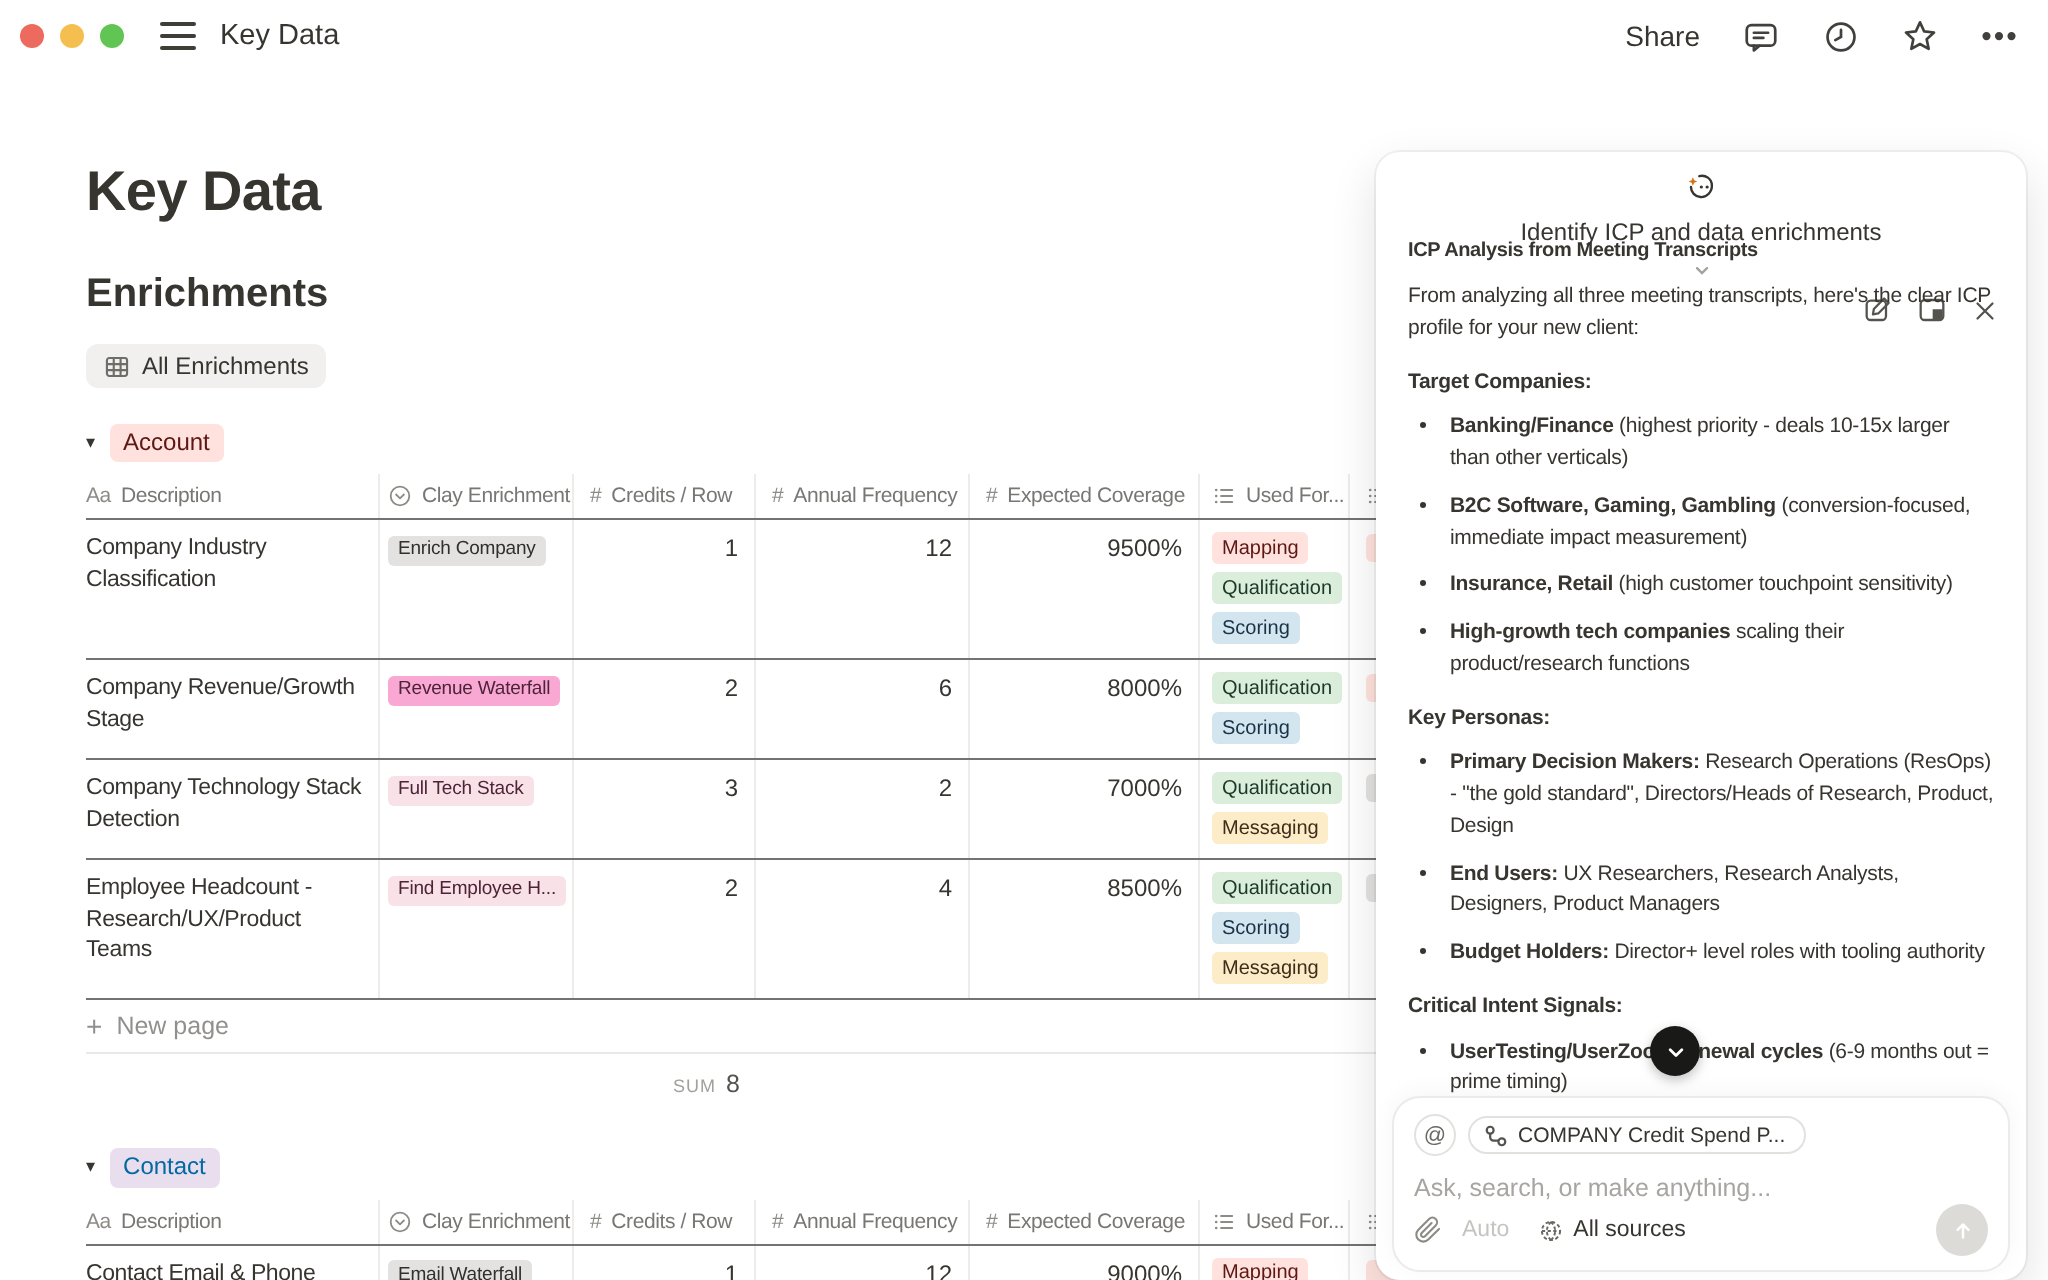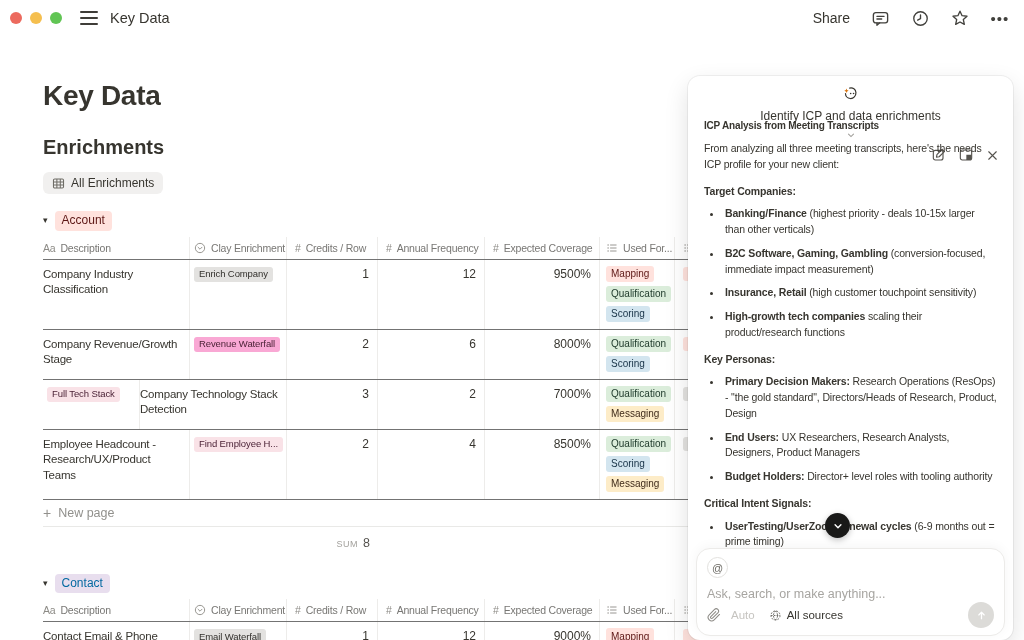--- a/index.html
+++ b/index.html
@@ -231,22 +231,22 @@
           <div class="tcell c-cred num">2</div>
           <div class="tcell c-freq num">6</div>
           <div class="tcell c-cov num">8000%</div>
           <div class="tcell c-used tags">
             <span class="tag" style="background: rgb(219, 237, 219); color: rgb(28, 56, 41);">Qualification</span>
             <span class="tag" style="background: rgb(211, 229, 239); color: rgb(24, 51, 71);">Scoring</span>
           </div>
           <div class="tcell c-x"><span class="tag sliver" style="background: rgb(255, 226, 221);">&nbsp;</span></div>
         </div>
         <div class="trow">
+          <div class="tcell c-desc desc">Company Technology Stack Detection</div>
           <div class="tcell c-enr"><span class="tag enr-tag" style="background: rgb(249, 226, 231); color: rgb(76, 35, 55);">Full Tech Stack</span></div>
-          <div class="tcell c-desc desc">Company Technology Stack Detection</div>
           <div class="tcell c-cred num">3</div>
           <div class="tcell c-freq num">2</div>
           <div class="tcell c-cov num">7000%</div>
           <div class="tcell c-used tags">
             <span class="tag" style="background: rgb(219, 237, 219); color: rgb(28, 56, 41);">Qualification</span>
             <span class="tag" style="background: rgb(253, 236, 200); color: rgb(64, 44, 27);">Messaging</span>
           </div>
           <div class="tcell c-x"><span class="tag sliver" style="background: rgb(227, 226, 224);">&nbsp;</span></div>
         </div>
         <div class="trow">
@@ -378,21 +378,21 @@
       <span class="ai-hicon">
         <svg width="15" height="15" viewBox="0 0 24 24" fill="none" stroke="currentColor" stroke-width="1.8" stroke-linecap="round">
             <path d="M6 6l12 12M18 6 6 18"></path>
           </svg>
       </span>
     </span>
   </div>
 
   <div class="ai-body">
     <div class="ai-heading">ICP Analysis from Meeting Transcripts</div>
-    <div class="ai-intro">From analyzing all three meeting transcripts, here's the needs ICP profile for your new client:</div>
+    <div class="ai-intro">From analyzing all three meeting transcripts, here's the clear ICP profile for your new client:</div>
     <div id="ai-sections">
         <div class="ai-sec-title">Target Companies:</div>
         <ul class="ai-list">
           <li class="ai-li"><span class="b">Banking/Finance</span><span> (highest priority - deals 10-15x larger than other verticals)</span></li>
           <li class="ai-li"><span class="b">B2C Software, Gaming, Gambling</span><span> (conversion-focused, immediate impact measurement)</span></li>
           <li class="ai-li"><span class="b">Insurance, Retail</span><span> (high customer touchpoint sensitivity)</span></li>
           <li class="ai-li"><span class="b">High-growth tech companies</span><span> scaling their product/research functions</span></li>
         </ul>
         <div class="ai-sec-title">Key Personas:</div>
         <ul class="ai-list">
@@ -411,20 +411,28 @@
 
   <div class="scroll-btn">
     <svg width="14" height="14" viewBox="0 0 24 24" fill="none" stroke="#fff" stroke-width="2.4" stroke-linecap="round" stroke-linejoin="round">
         <path d="M7 10l5 5 5-5"></path>
       </svg>
   </div>
 
   <div class="input-card">
     <div class="chip-row">
       <span class="at-btn">@</span>
+      <span class="chip">
+        <svg width="12" height="12" viewBox="0 0 14 14" fill="none" stroke="currentColor" stroke-width="1.3">
+          <circle cx="3.6" cy="3.6" r="2"></circle>
+            <circle cx="10.4" cy="10.4" r="2"></circle>
+            <path d="M3.6 5.6v2.1a2 2 0 0 0 2 2h2.8"></path>
+        </svg>
+        <span>COMPANY Credit Spend P...</span>
+      </span>
     </div>
     <input class="ask-input" type="text" placeholder="Ask, search, or make anything..." style="">
     <div class="input-bottom">
       <span class="clip-icon">
         <svg width="14" height="14" viewBox="0 0 24 24" fill="none" stroke="currentColor" stroke-width="1.8" stroke-linecap="round" stroke-linejoin="round">
           <path d="M21.44 11.05l-9.19 9.19a6 6 0 0 1-8.49-8.49l9.19-9.19a4 4 0 0 1 5.66 5.66l-9.2 9.19a2 2 0 0 1-2.83-2.83l8.49-8.48"></path>
         </svg>
       </span>
       <span class="auto-label">Auto</span>
       <span class="sources">

